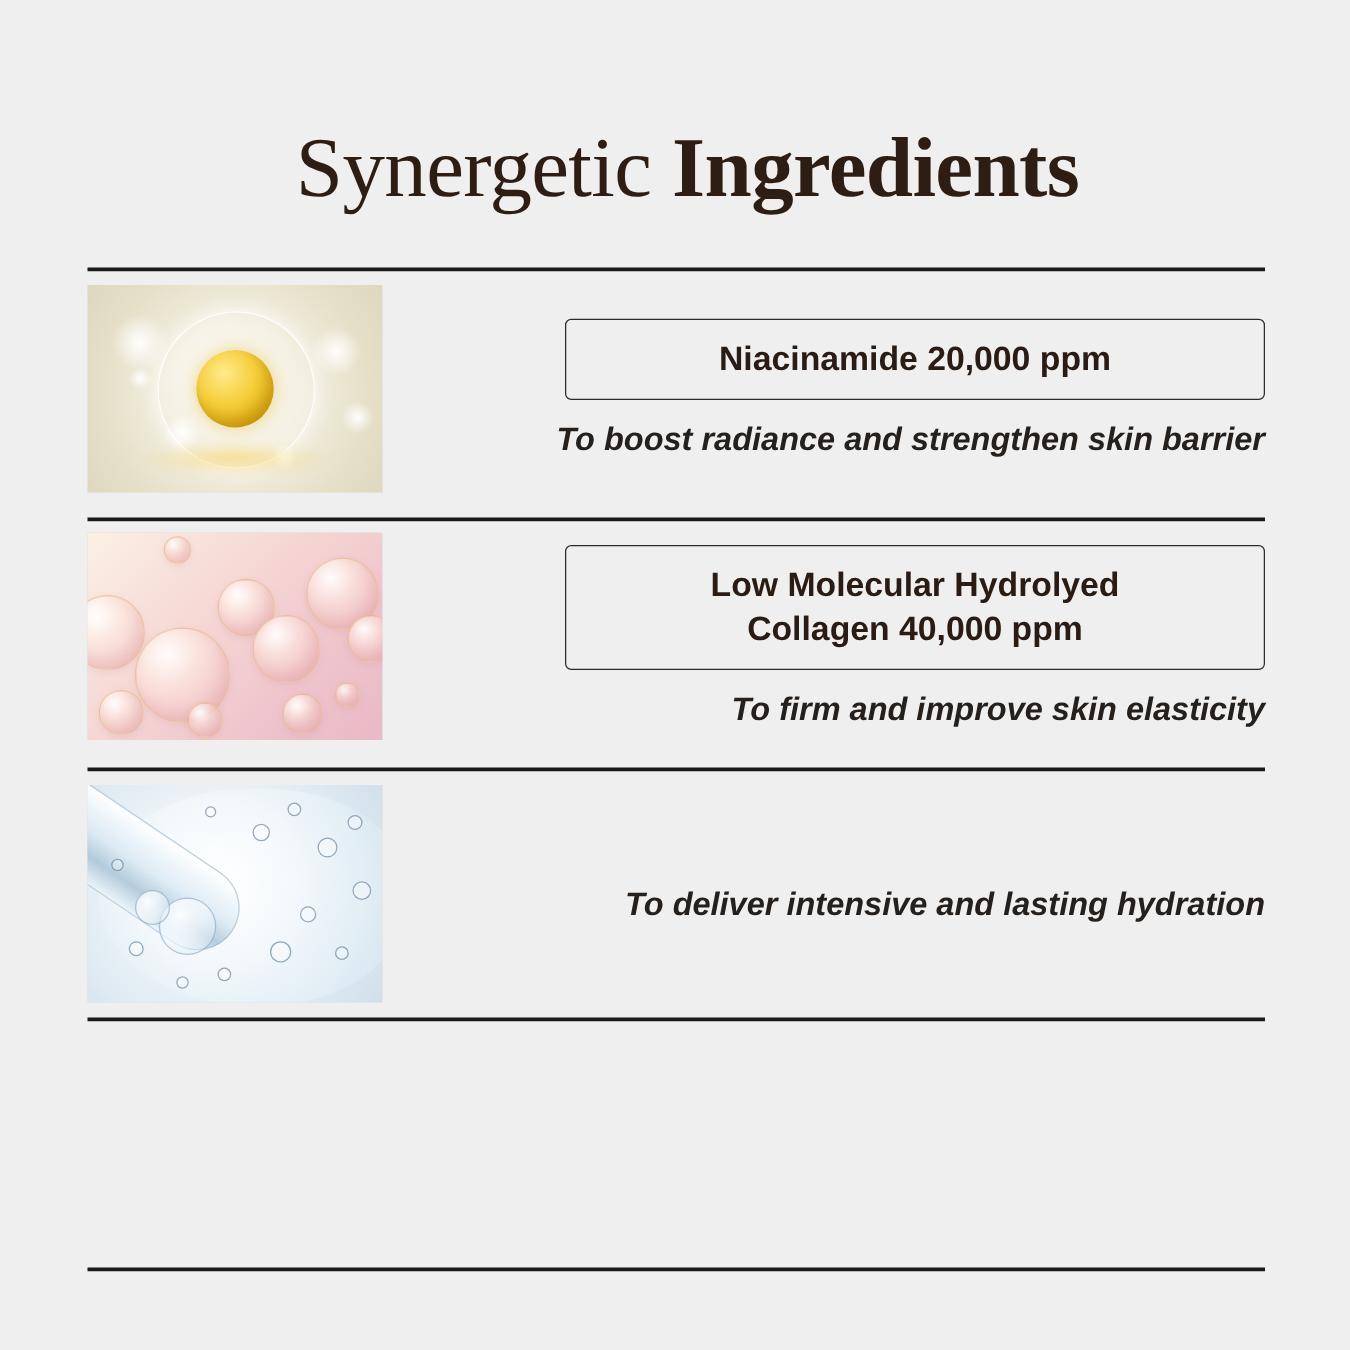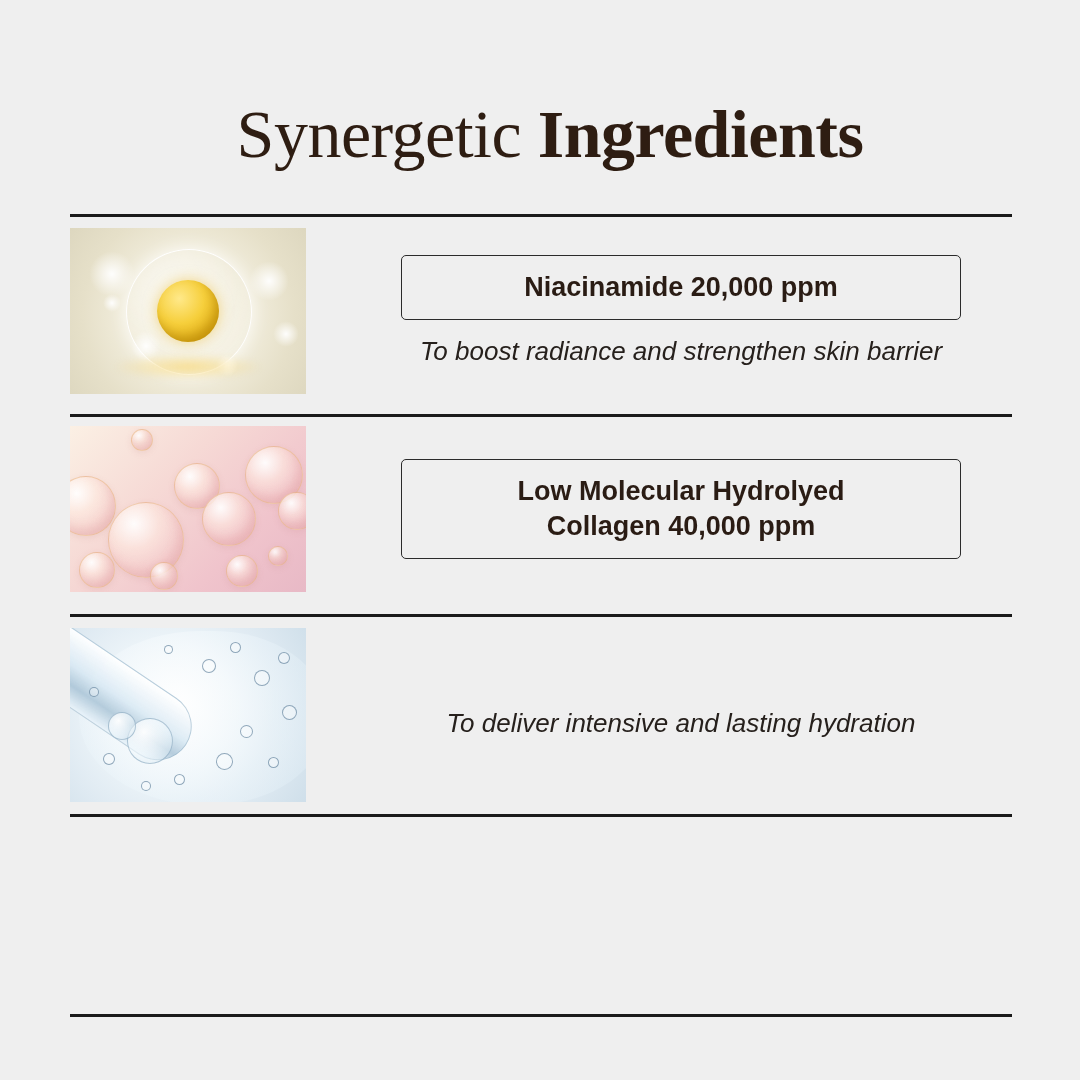--- a/index.html
+++ b/index.html
@@ -64,21 +64,21 @@
     position: relative;
     width: 236px;
     flex: 0 0 236px;
     overflow: hidden;
     background: #ddd;
   }
   .content {
     flex: 1 1 auto;
     display: flex;
     flex-direction: column;
-    align-items: center;
+    align-items: flex-end;
     justify-content: center;
     padding-left: 44px;
     box-sizing: border-box;
   }
   .label-box {
     width: 560px;
     box-sizing: border-box;
     border: 1.5px solid #2b2b2b;
     border-radius: 5px;
     background: #efefef;
@@ -90,21 +90,21 @@
     font-weight: 700;
     font-size: 27px;
     line-height: 35px;
     color: #2a1c14;
     white-space: pre-line;
   }
   .desc {
     margin-top: 15px;
     font-family: "Liberation Sans", sans-serif;
     font-style: italic;
-    font-weight: 400;
+    font-weight: 700;
     font-size: 26px;
     line-height: 32px;
     color: #26201c;
     text-align: center;
   }
 
   
   .art { position: absolute; inset: 0; }
 
   
@@ -291,20 +291,21 @@
         <div class="bub" style="left:66%;  top:78%; width:30px; height:30px;"></div>
         <div class="bub" style="left:26%;  top:2%;  width:20px; height:20px;"></div>
         <div class="bub" style="left:84%;  top:72%; width:18px; height:18px;"></div>
       </div>
     </div>
     <div class="content">
       <div class="label-box">
         <div class="label-text">Low Molecular Hydrolyed
 Collagen 40,000 ppm</div>
       </div>
+      <div class="desc">To firm and improve skin elasticity</div>
     </div>
   </div>
 
   <div class="row" style="top:628px; height:174px;">
     <div class="thumb" style="height:174px;">
       <div class="art art-blue">
         <div class="gel-pool"></div>
         <div class="pipette"></div>
         <div class="gb" style="left:24%; top:52%; width:44px; height:44px;"></div>
         <div class="gb" style="left:16%; top:48%; width:26px; height:26px;"></div>

